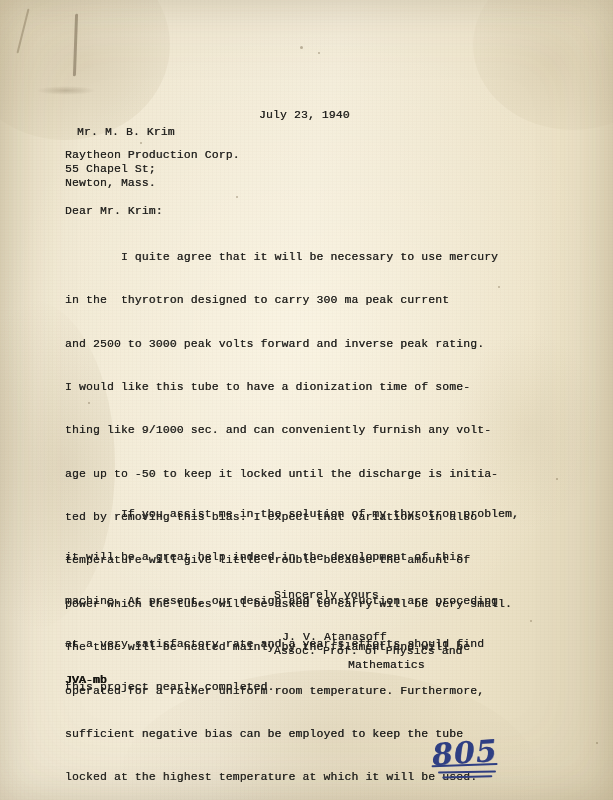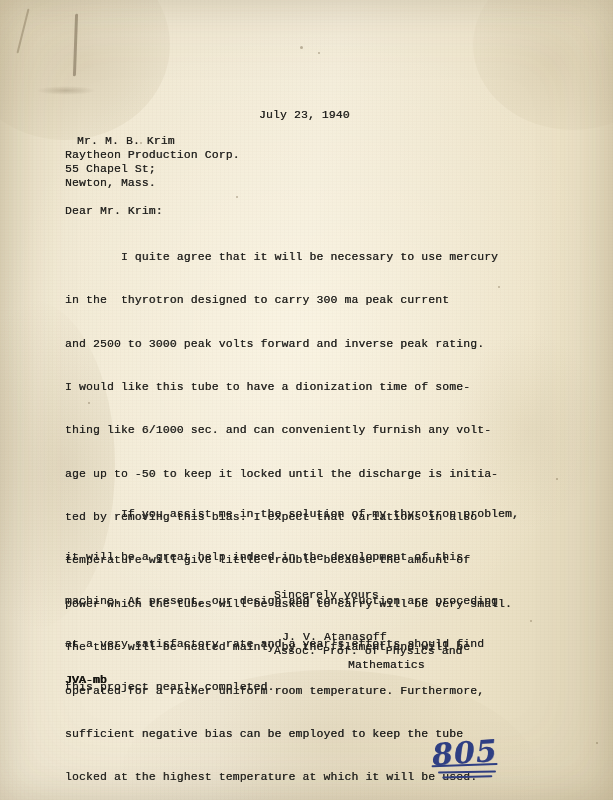--- a/index.html
+++ b/index.html
@@ -169,33 +169,33 @@
   <div class="speck" style="left:556px;top:478px;width:2px;height:2px;"></div>
   <div class="speck" style="left:140px;top:142px;width:2px;height:2px;"></div>
   <div class="speck" style="left:236px;top:196px;width:2px;height:2px;"></div>
   <div class="speck" style="left:530px;top:620px;width:2px;height:2px;"></div>
   <div class="speck" style="left:596px;top:742px;width:2px;height:2px;"></div>
 
   <div id="typed-content">
 
     <div class="tline" style="left:259px; top:108px;">July 23, 1940</div>
 
-    <div class="tline" style="left:65px; top:134px;padding-left:12px;">Mr. M. B. Krim</div>
+    <div class="tline" style="left:65px; top:125px;padding-left:12px;">Mr. M. B. Krim</div>
     <div class="tline" style="left:65px; top:148px;">Raytheon Production Corp.</div>
     <div class="tline" style="left:65px; top:162px;text-align:center;">55 Chapel St;</div>
     <div class="tline" style="left:65px; top:176px;">Newton, Mass.</div>
 
     <div class="tline" style="left:65px; top:204px;">Dear Mr. Krim:</div>
 
     <div class="block" style="left:65px; top:221px;">
       <span class="tl">        I quite agree that it will be necessary to use mercury</span>
       <span class="tl">in the  thyrotron designed to carry 300 ma peak current</span>
       <span class="tl">and 2500 to 3000 peak volts forward and inverse peak rating.</span>
       <span class="tl">I would like this tube to have a dionization time of some-</span>
-      <span class="tl">thing like 6/1000 sec. and can conveniently furnish any volt-</span>
+      <span class="tl">thing like 9/1000 sec. and can conveniently furnish any volt-</span>
       <span class="tl">age up to -50 to keep it locked until the discharge is initia-</span>
       <span class="tl">ted by removing this bias. I expect that variations in also</span>
       <span class="tl">temperature will give little trouble because the amount of</span>
       <span class="tl">power which the tubes will be asked to carry will be very small.</span>
       <span class="tl">The tube will be heated mainly by the filament and will be</span>
       <span class="tl">operated for a rather uniform room temperature. Furthermore,</span>
       <span class="tl">sufficient negative bias can be employed to keep the tube</span>
       <span class="tl">locked at the highest temperature at which it will be used.</span>
     </div>
 

